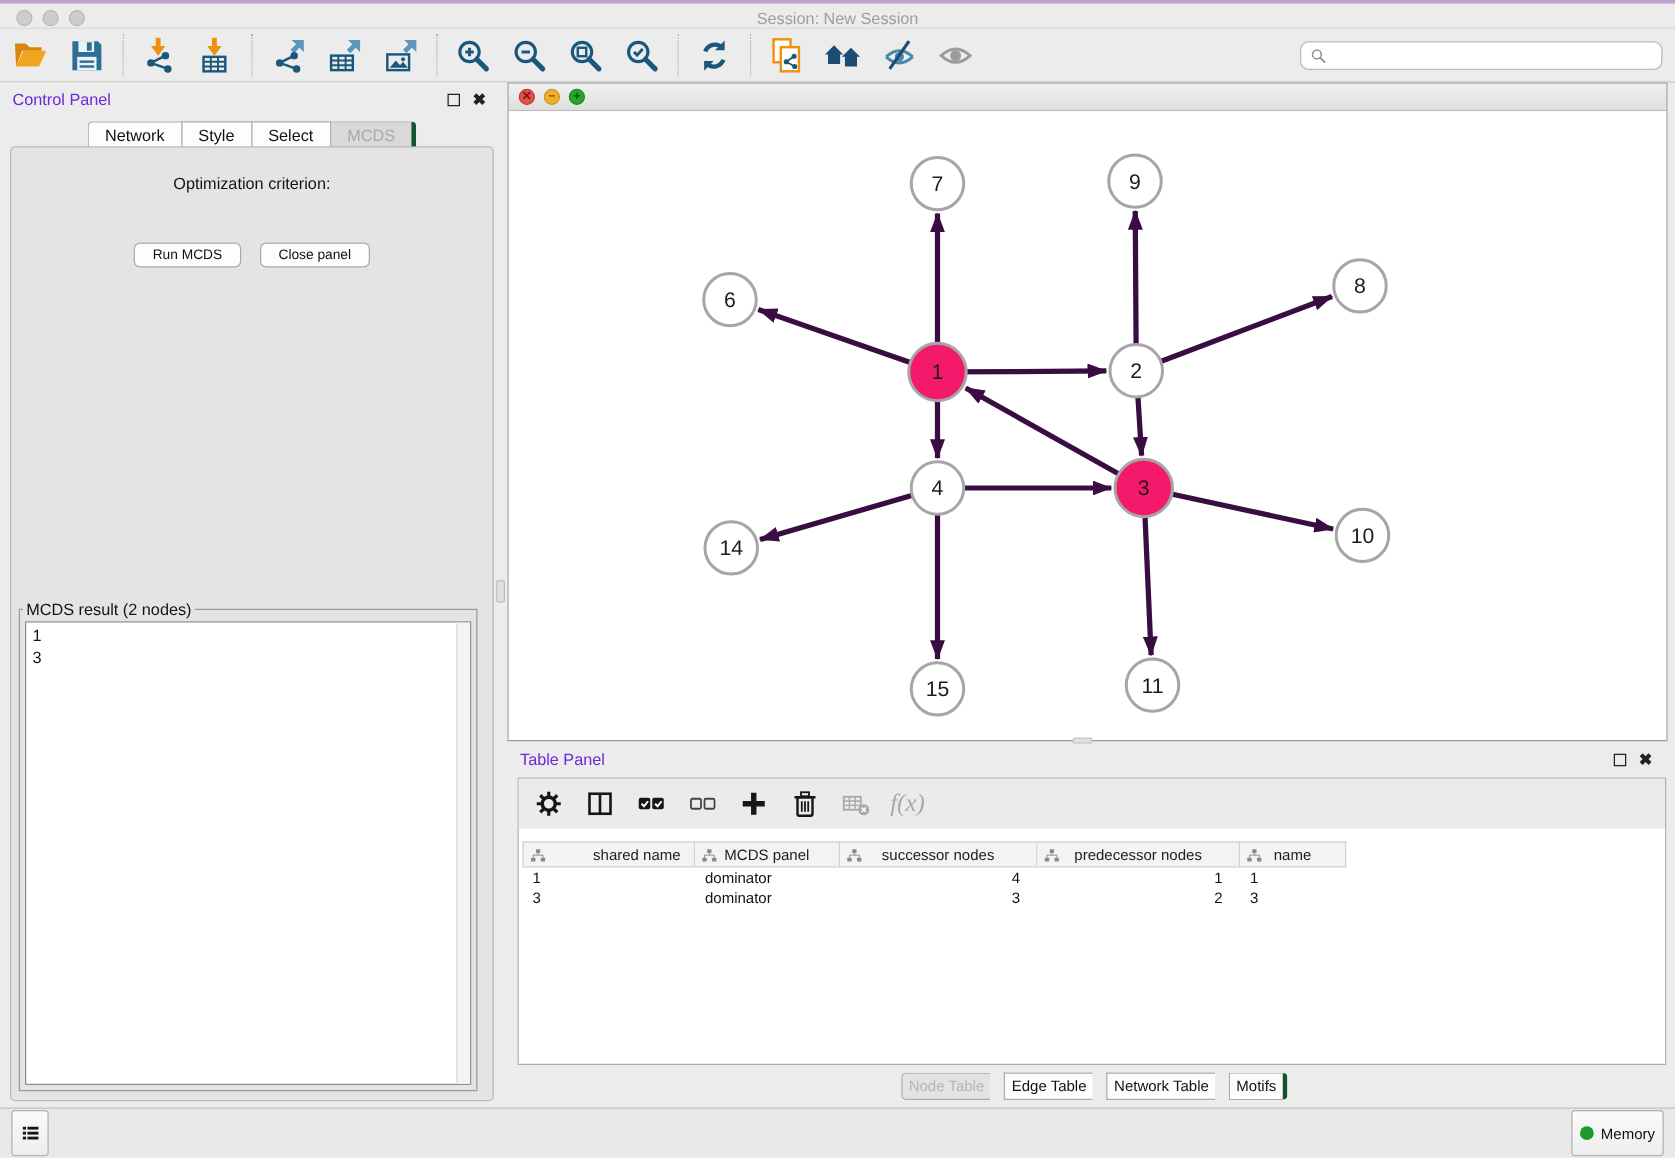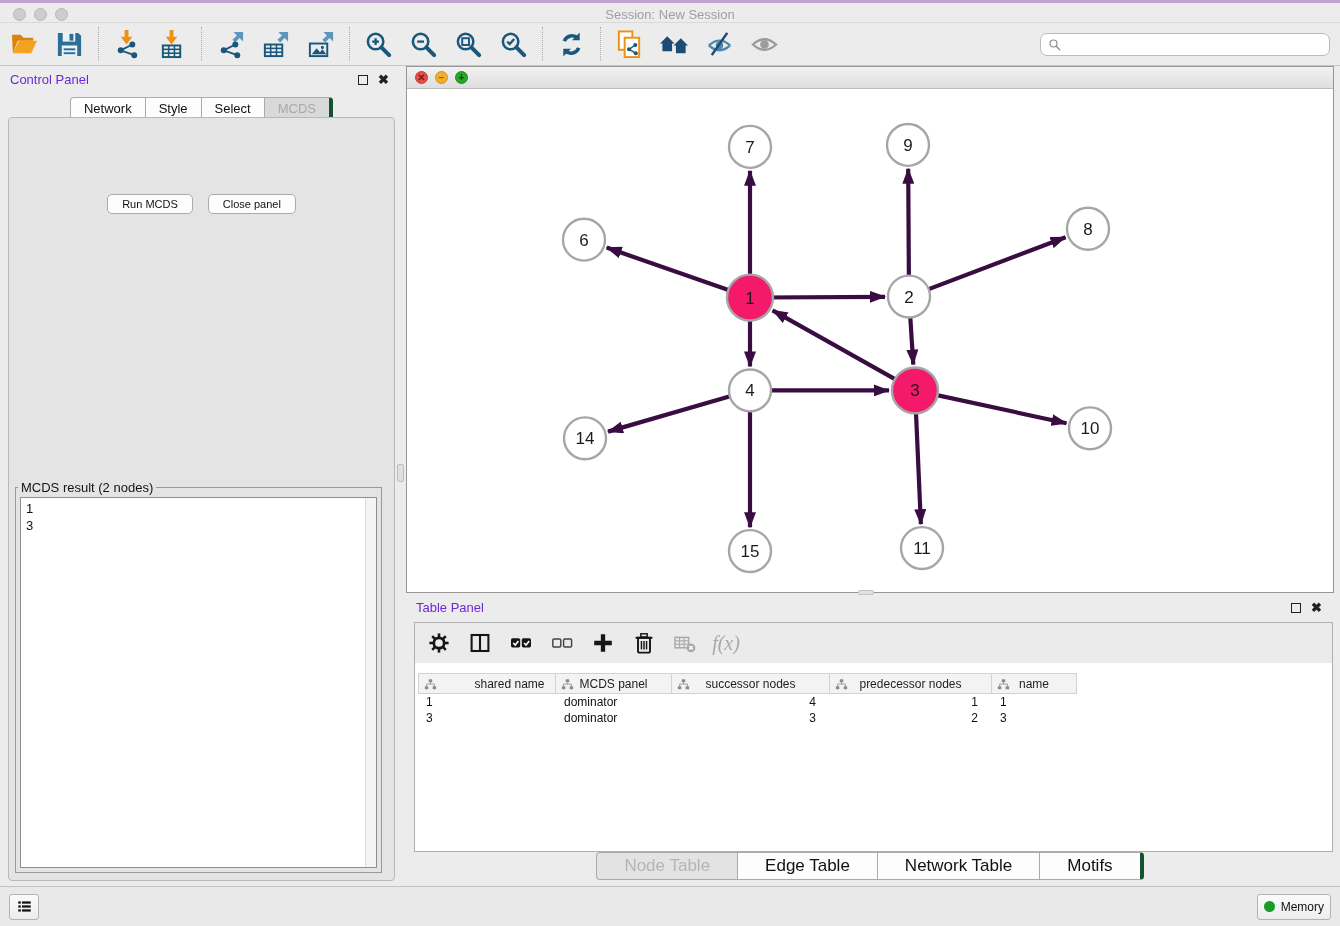--- a/index.html
+++ b/index.html
@@ -78,26 +78,26 @@
   .fx { font-family:"Liberation Serif", serif; font-style:italic; font-size:20px; color:#A9A9A9; }
   .col-headers { position:absolute; left:3px; top:50px; right:0; height:21px; display:flex; }
   .col-cell { position:relative; background:#F3F3F3; border:1px solid #D2D2D2; border-left:none; height:21px; font-size:12px; color:#1D1D1D; display:flex; align-items:center; justify-content:center; }
   .col-cell:first-child { border-left:1px solid #D2D2D2; }
   .col-cell .tree { position:absolute; left:5px; top:4px; width:13px; height:13px; }
   .table-rows { position:absolute; left:3px; top:71px; right:0; }
   .t-row { display:flex; height:16px; font-size:12px; color:#111; }
   .t-cell { padding:1px 8px 0 8px; overflow:hidden; white-space:nowrap; }
   .t-cell.right { text-align:right; padding-right:14px; }
   .tp-tabs { position:absolute; left:0; bottom:6px; width:100%; display:flex; justify-content:center; }
-  .tp-tabs .tab { padding:3px 27px; font-size:17px; background:#FDFDFD; }
+  .tp-tabs .tab { padding:3px 5px; font-size:12px; background:#FDFDFD;margin-left:11px; }
   .tp-tabs .tab.selected { background:#E3E3E3; color:#B5B5B5; }
 
   
   .statusbar { left:0; top:886px; width:1340px; height:40px; background:#E9E9E9; border-top:1px solid #C2C2C2; display:flex; align-items:center; justify-content:space-between; padding:0 9px; }
-  .status-btn { background:linear-gradient(#FBFBFB,#EDEDED); border:1px solid #B3B3B3; border-radius:3px; height:26px; display:flex; align-items:center; justify-content:center; padding:0 6px; gap:6px; font-size:12px; color:#111; }
+  .status-btn { background:linear-gradient(#FBFBFB,#EDEDED); border:1px solid #B3B3B3; border-radius:3px; height:37px; display:flex; align-items:center; justify-content:center; padding:0 6px; gap:6px; font-size:12px; color:#111; }
   .mem-dot { width:11px; height:11px; border-radius:50%; background:#1C9A27; }
 </style>
 </head>
 <body>
 
 <div class="abs top-strip"></div>
 <div class="abs titlebar">
   <div class="abs traffic-gray">
     <span class="dot"></span>
     <span class="dot"></span>
@@ -280,20 +280,21 @@
     <span class="float-icon" style="margin-right:10px"></span>
     <span class="close-icon">✖</span>
   </div>
   <div class="tabs-row" id="cp-tabs">
       <div class="tab">Network</div>
       <div class="tab">Style</div>
       <div class="tab">Select</div>
       <div class="tab selected">MCDS</div>
     </div>
   <div class="cp-content">
+    <div class="opt-label">Optimization criterion:</div>
     <div class="btn-row">
       <button class="btn">Run MCDS</button>
       <button class="btn">Close panel</button>
     </div>
     <fieldset class="result-group">
       <legend>MCDS result (2 nodes)</legend>
       <div class="result-text" id="result-text">
         <div class="result-scroll"></div>
       <div>1</div>
           <div>3</div>

